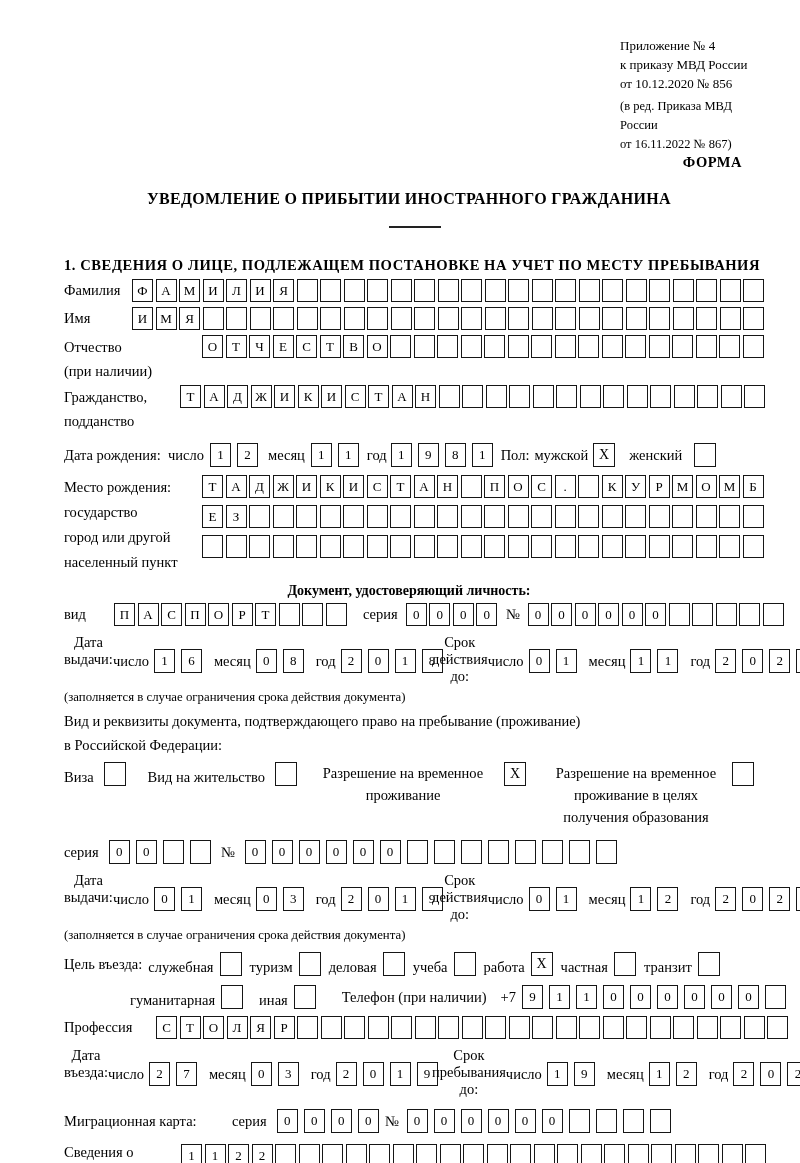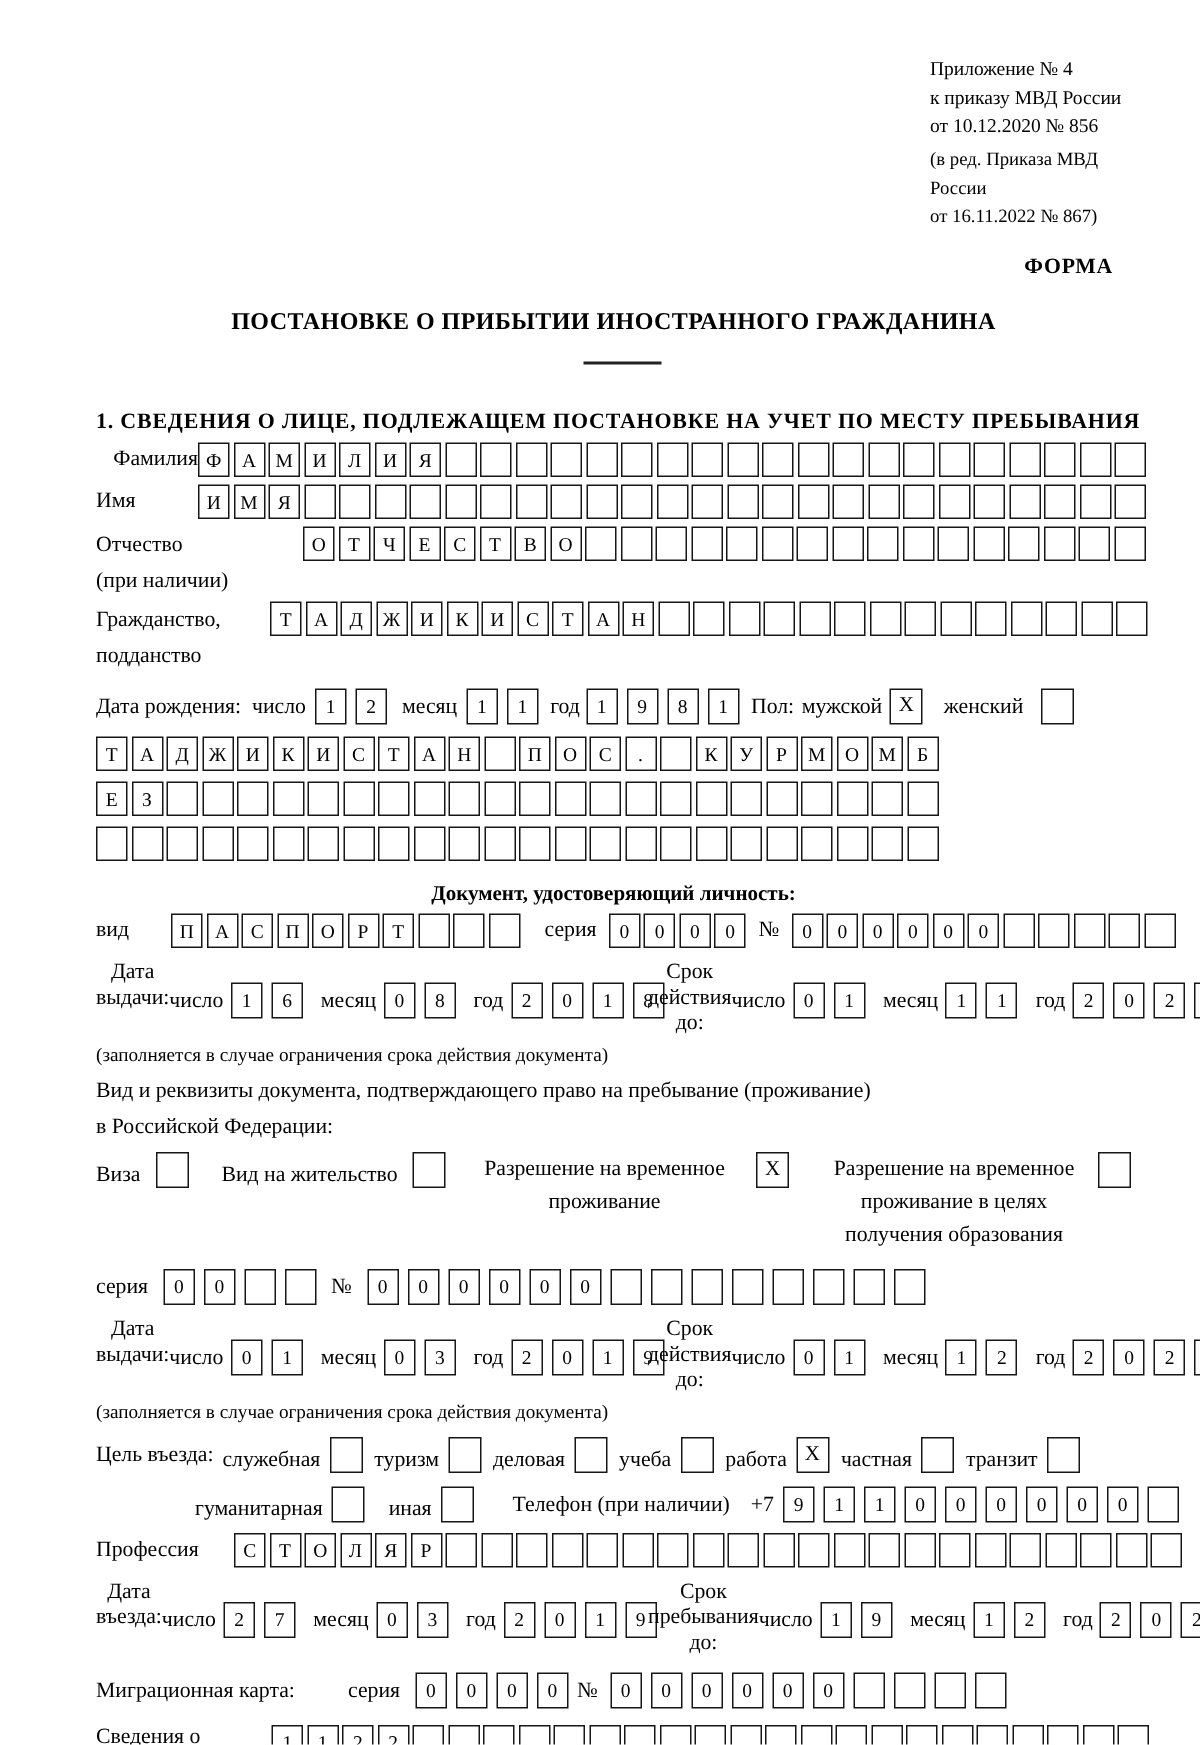--- a/index.html
+++ b/index.html
@@ -5,21 +5,21 @@
   html,body{margin:0;padding:0;background:#fff;}
   body{width:800px;height:1163px;overflow:hidden;color:#000;
        font-family:"Liberation Serif","DejaVu Serif",serif;}
   .page{position:relative;box-sizing:border-box;width:778px;height:1163px;
         padding:36px 24px 0 64px;}
   
   .appendix{margin-left:556px;font-size:13px;line-height:19px;}
   .appendix .amend{font-size:12.5px;}
   .appendix .gap{margin-top:4px;}
   .forma{text-align:right;padding-right:12px;font-weight:bold;font-size:14.5px;
-         margin-top:16px;letter-spacing:.5px;}
+         letter-spacing:.5px;}
   
   .title{text-align:center;font-weight:bold;font-size:16px;line-height:24px;
          margin-top:16px;letter-spacing:.3px;}
   .t-underline{display:inline-block;width:52px;border-bottom:2.2px solid #222;
                margin-left:12px;vertical-align:baseline;height:14px;}
   .sect{font-weight:bold;font-size:14.6px;margin-top:22px;letter-spacing:.55px;
         white-space:nowrap;}
   
   .frow{display:flex;align-items:center;margin-top:5px;}
   .frow.top{align-items:flex-start;}
@@ -65,27 +65,27 @@
     <div>Приложение № 4</div>
     <div>к приказу МВД России</div>
     <div>от 10.12.2020 № 856</div>
     <div class="amend gap">(в ред. Приказа МВД России</div>
     <div class="amend">от 16.11.2022 № 867)</div>
   </div>
 
   <div class="forma">ФОРМА</div>
 
   <div class="title">
-    <div>ПОСТАНОВКЕ О ПРИБЫТИИ ИНОСТРАННОГО ГРАЖДАНИНА</div>
+    <div>УВЕДОМЛЕНИЕ О ПРИБЫТИИ ИНОСТРАННОГО ГРАЖДАНИНА</div>
     <div><span class="t-underline"></span></div>
   </div>
 
   <div class="sect">1. СВЕДЕНИЯ О ЛИЦЕ, ПОДЛЕЖАЩЕМ ПОСТАНОВКЕ НА УЧЕТ ПО МЕСТУ ПРЕБЫВАНИЯ</div>
 
-  <div class="frow" style="text-align:right;">
+  <div class="frow" style="">
     <span class="lbl" style="width:68px;">Фамилия</span>
     <span class="boxrow">
         <span class="cell">Ф</span>
         <span class="cell">А</span>
         <span class="cell">М</span>
         <span class="cell">И</span>
         <span class="cell">Л</span>
         <span class="cell">И</span>
         <span class="cell">Я</span>
         <span class="cell"></span>
@@ -231,20 +231,26 @@
         <span class="cell">1</span>
       </span>
     <span class="lbl">Пол:</span>
     <span class="lbl" style="margin-left:5px;margin-right:5px;">мужской</span>
     <span class="checkbox">X</span>
     <span class="lbl" style="margin-left:14px;margin-right:12px;">женский</span>
     <span class="checkbox"></span>
   </div>
 
   <div class="frow top" style="margin-top:8px;">
+    <div class="lblcol" style="width:138px;line-height:25px;">
+      <div>Место рождения:</div>
+      <div>государство</div>
+      <div>город или другой</div>
+      <div>населенный пункт</div>
+    </div>
     <div class="boxcol">
       <div class="boxrow">
           <span class="cell">Т</span>
           <span class="cell">А</span>
           <span class="cell">Д</span>
           <span class="cell">Ж</span>
           <span class="cell">И</span>
           <span class="cell">К</span>
           <span class="cell">И</span>
           <span class="cell">С</span>

